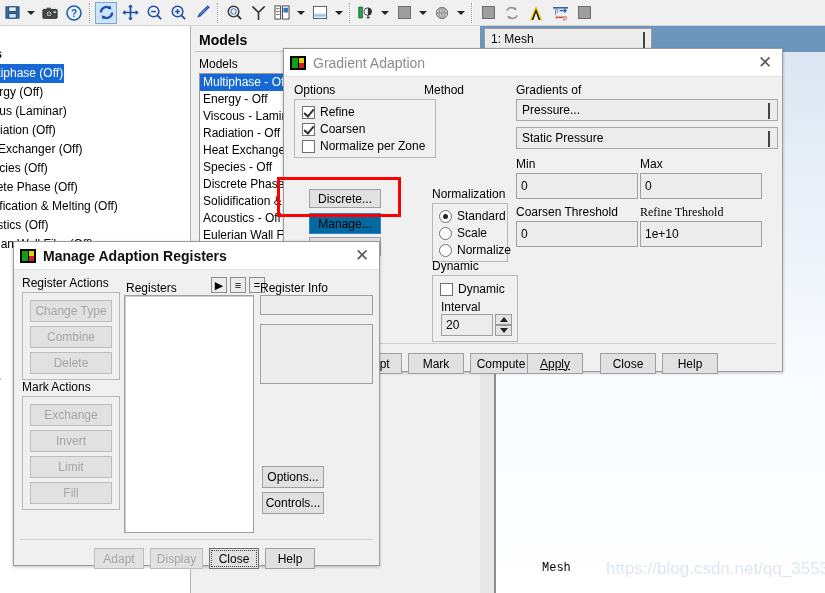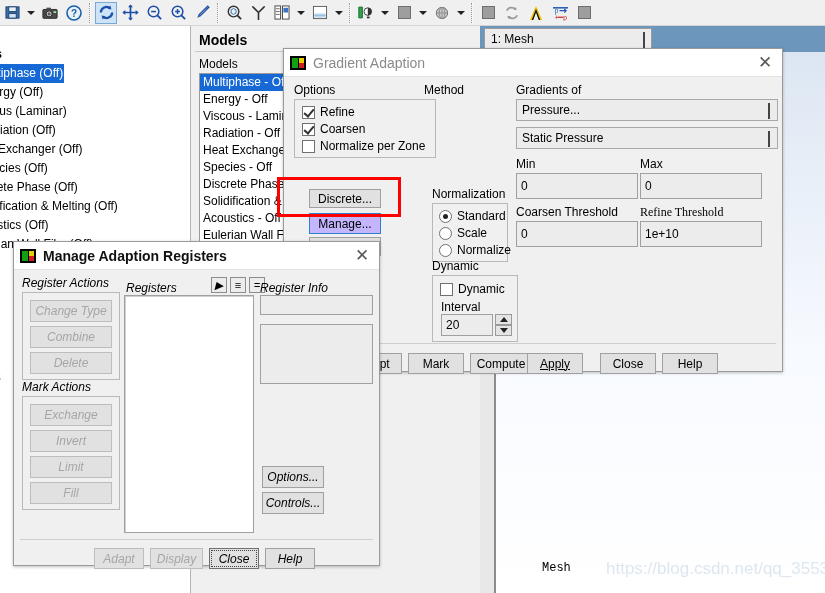--- a/index.html
+++ b/index.html
@@ -192,21 +192,21 @@
   .btn {
     position: absolute;
     background: #e1e1e1;
     border: 1px solid #a0a0a0;
     font-size: 12px;
     display: flex; align-items: center; justify-content: center;
     color: #000;
   }
   .btn.disabled { color: #a6a6a6; background: #e1e1e1; border-color: #bdbdbd; }
   .btn.focus { border: 1px solid #707070; outline: 1px dotted #444; outline-offset: -3px; }
-  .btn.hl { background: #c4b5fd; border: 1px solid #2f7fd0; }
+  .btn.hl { background: #0369a1; border: 1px solid #2f7fd0; }
 
   .ck { position: absolute; display: flex; align-items: center; font-size: 12px; }
   .ck .box {
     width: 13px; height: 13px; background: #fff;
     border: 1px solid #707070; margin-right: 5px;
     position: relative; flex: none;
   }
   .ck.on .box::after {
     content: ""; position: absolute; left: 3px; top: 0px;
     width: 4px; height: 8px;
@@ -609,21 +609,21 @@
   </div>
 
   <div class="red-box" style="left:277px; top:177px; width:124px; height:40px;"></div>
 
   <div class="dlg" style="left:13px; top:241px; width:367px; height:325px;">
     <div class="dlg-title">
       <span class="dlg-icon"></span>
       <span class="t dark">Manage Adaption Registers</span>
       <span class="dlg-x">✕</span>
     </div>
-    <div class="dlg-body" style="height:296px;font-style:italic;">
+    <div class="dlg-body" style="height:296px;">
 
       <div class="grp" style="left:8px; top:6px; width:98px;">
         <div class="lg">Register Actions</div>
         <div class="bx" style="height:88px; position:relative;">
           <div class="btn disabled" style="left:7px; top:7px; width:82px; height:22px;">Change Type</div>
           <div class="btn disabled" style="left:7px; top:33px; width:82px; height:22px;">Combine</div>
           <div class="btn disabled" style="left:7px; top:59px; width:82px; height:22px;">Delete</div>
         </div>
       </div>
 

